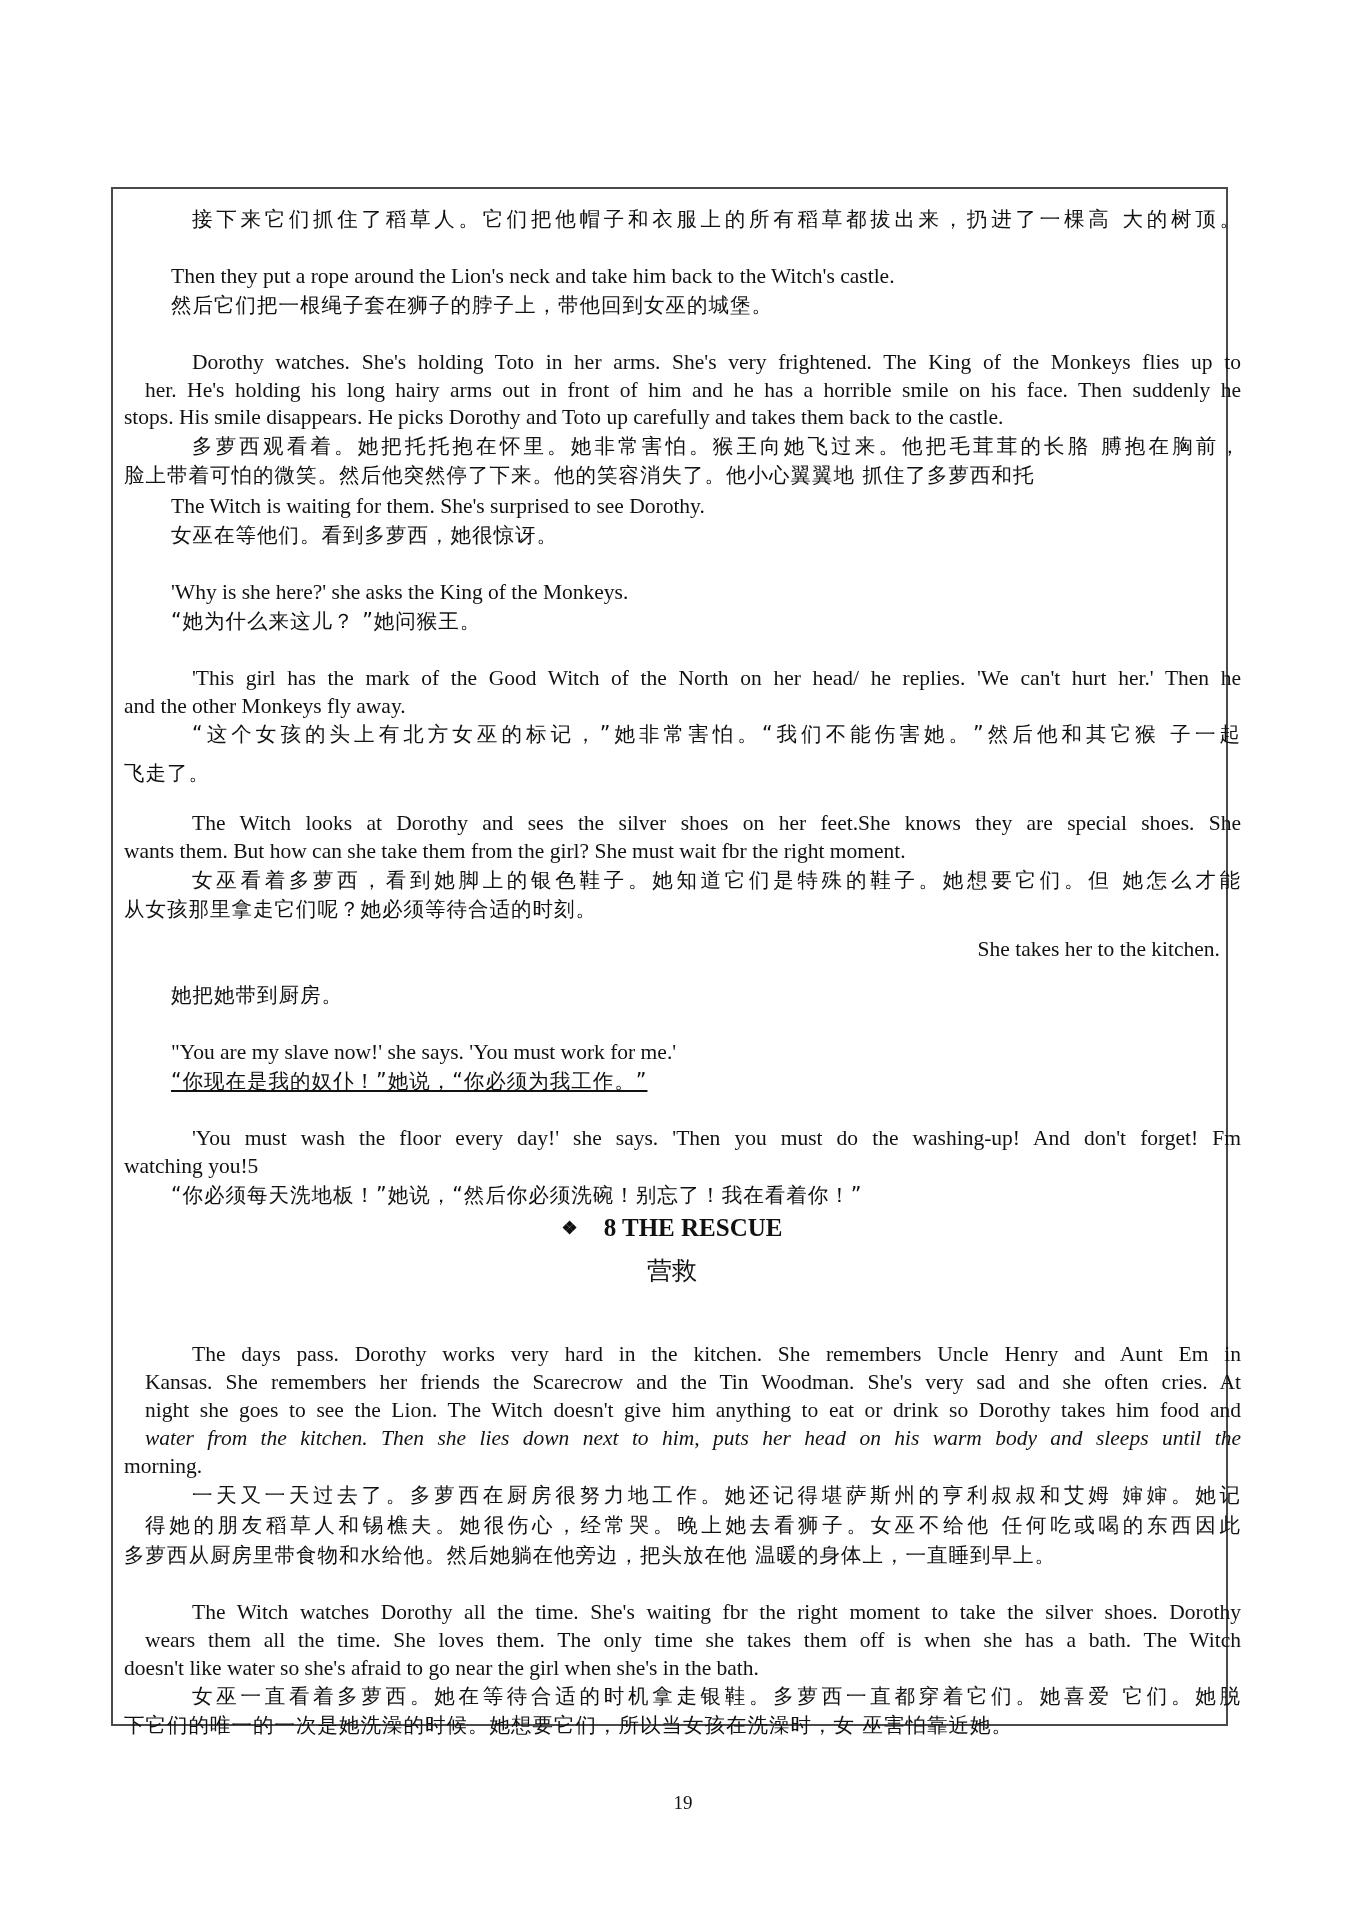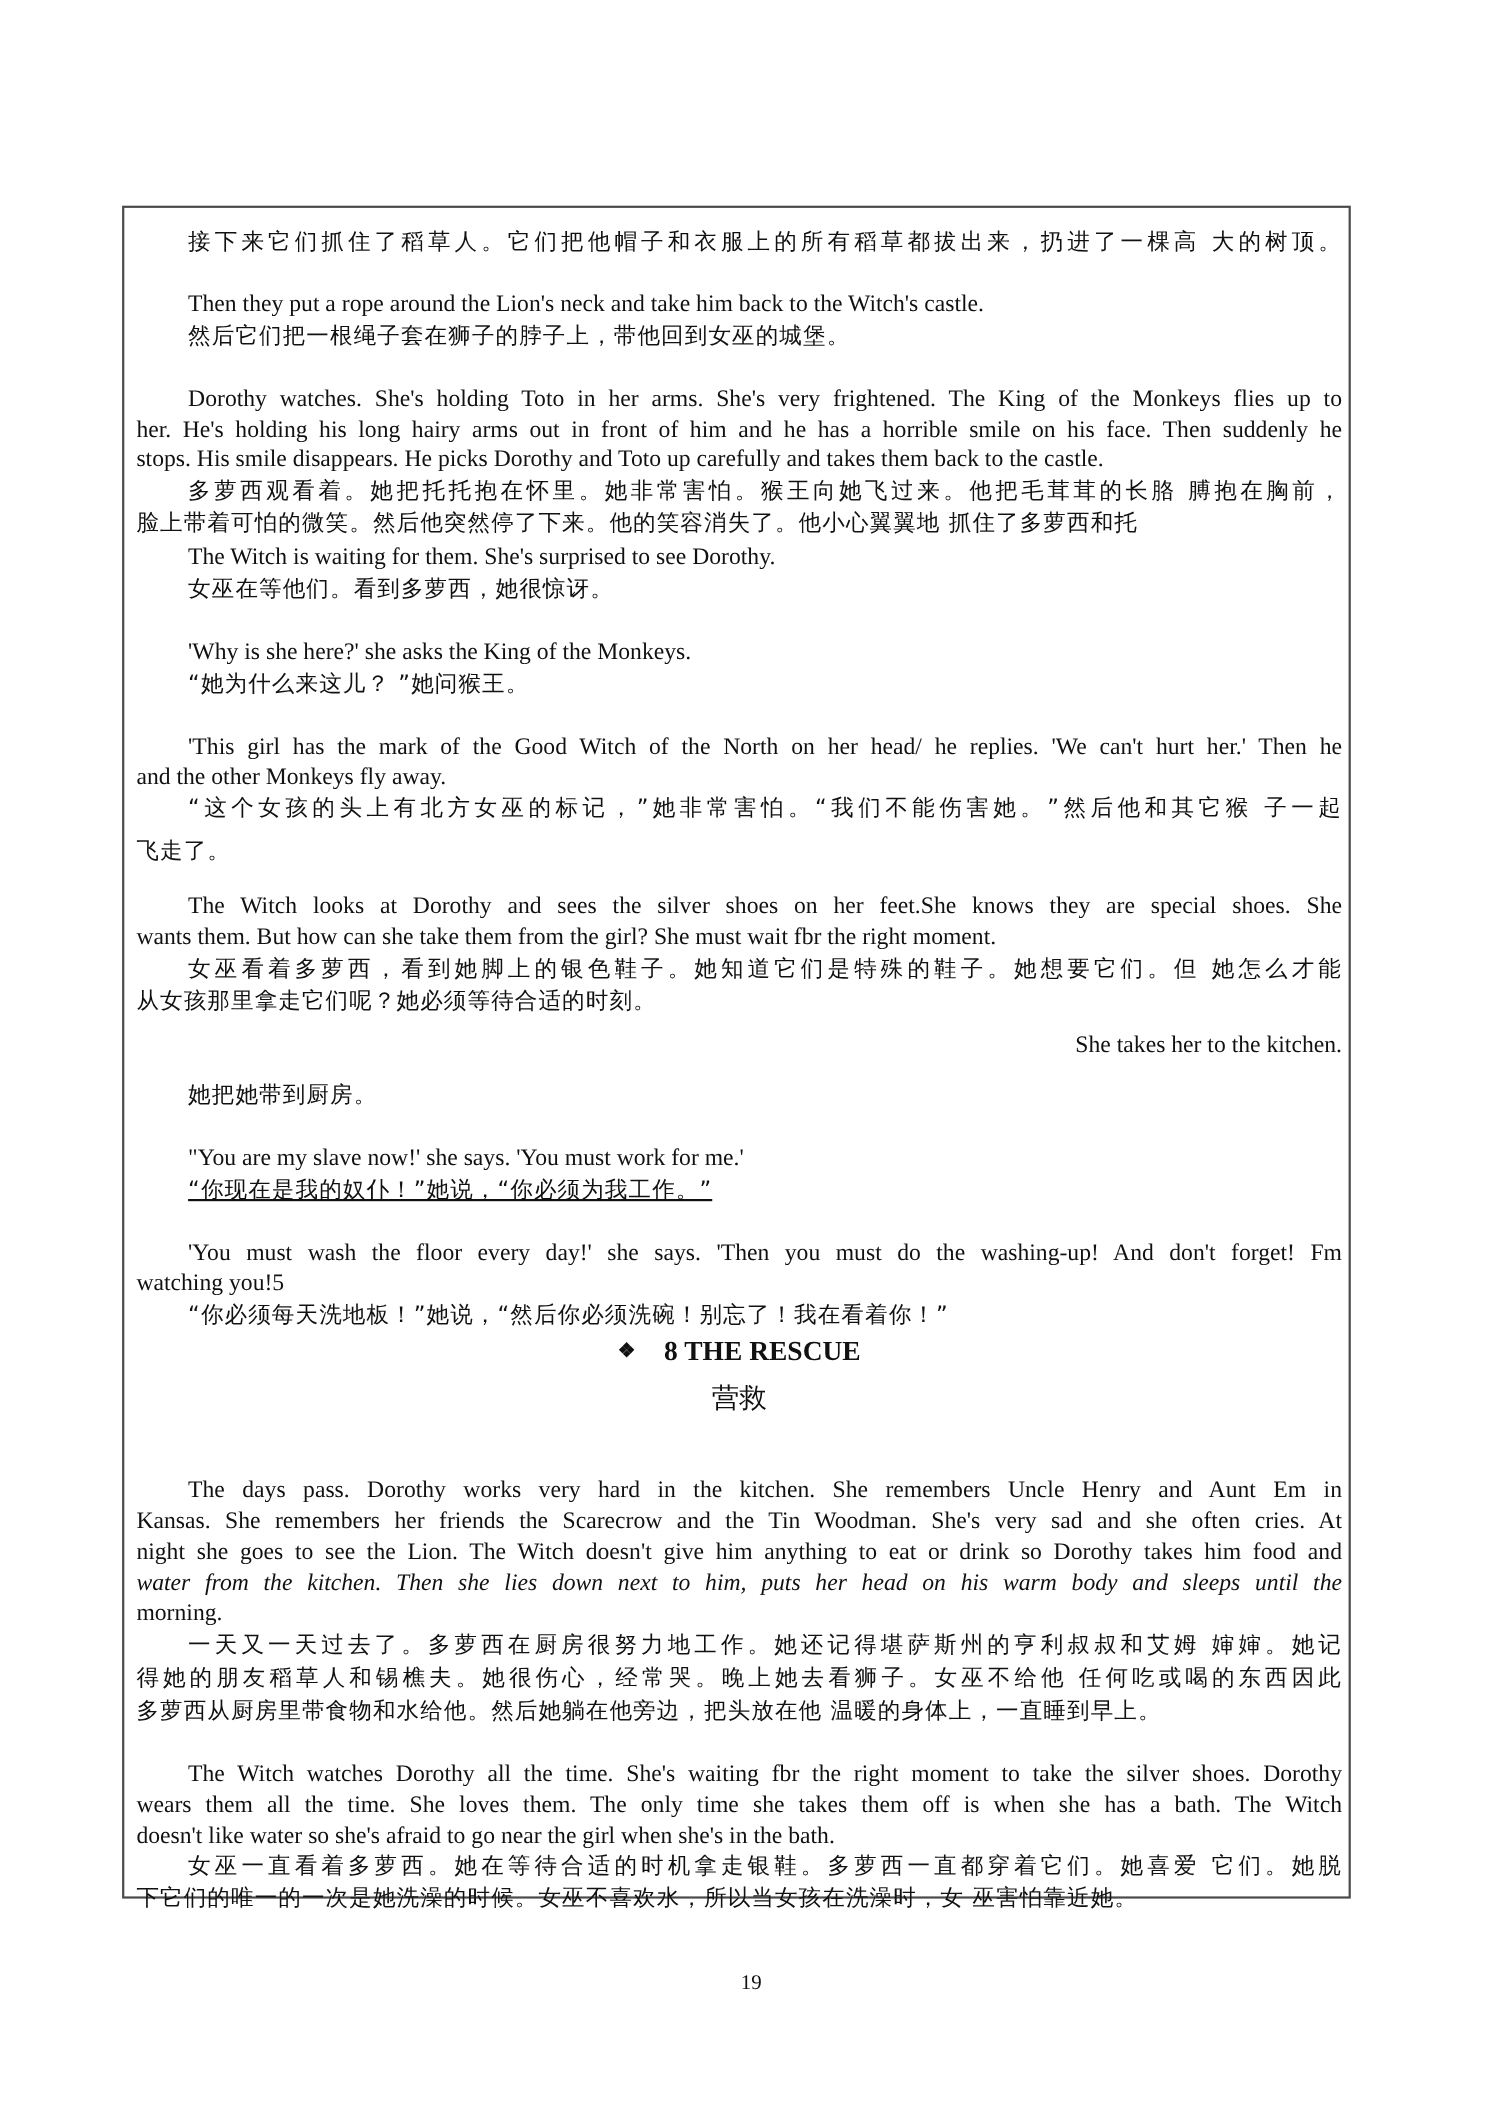--- a/index.html
+++ b/index.html
@@ -5,21 +5,21 @@
   html, body { margin: 0; padding: 0; background: #ffffff; }
   body { width: 1358px; height: 1920px; position: relative; overflow: hidden;
          font-family: "Liberation Serif", "DejaVu Serif", serif; color: #111; }
   .frame { position: absolute; left: 111px; top: 187px; width: 1117px; height: 1539px;
            border: 2px solid #4a4a4a; box-sizing: border-box; }
   .content { position: absolute; left: 124px; top: 189px; width: 1096px; }
   .line { position: absolute; left: 0; width: 1096px; font-size: 21.5px; line-height: 28px;
           white-space: nowrap; }
   .cn { font-family: "DejaVu Sans", sans-serif; font-size: 20.5px; letter-spacing: 1px; }
   .indent { padding-left: 47px; box-sizing: border-box; }
-  .just { text-align: justify; text-align-last: justify; }
+  .just { text-align: justify; text-align-last: justify; margin-left: 21px; }
   .heading { position: absolute; left: 0; width: 1096px; text-align: center; font-weight: bold;
              font-size: 25px; line-height: 30px; }
   .heading .bullet { font-size: 18px; margin-right: 26px; vertical-align: 2px; }
   .heading-cn { position: absolute; left: 0; width: 1096px; text-align: center; font-weight: normal;
                 font-family: "DejaVu Sans", sans-serif; font-size: 25px; line-height: 32px; }
   .page-num { position: absolute; top: 1792px; left: 4px; width: 1358px; text-align: center;
               font-size: 19px; }
 </style>
 </head>
 <body>
@@ -63,16 +63,16 @@
     <div class="line just" style="top: 1207px;">night she goes to see the Lion. The Witch doesn't give him anything to eat or drink so Dorothy takes him food and</div>
     <div class="line just" style="top: 1235px; font-style: italic;">water from the kitchen. Then she lies down next to him, puts her head on his warm body and sleeps until the</div>
     <div class="line" style="top: 1263px;">morning.</div>
     <div class="line cn indent just" style="top: 1292px;">一天又一天过去了。多萝西在厨房很努力地工作。她还记得堪萨斯州的亨利叔叔和艾姆 婶婶。她记</div>
     <div class="line cn just" style="top: 1322px;">得她的朋友稻草人和锡樵夫。她很伤心，经常哭。晚上她去看狮子。女巫不给他 任何吃或喝的东西因此</div>
     <div class="line cn" style="top: 1352px;">多萝西从厨房里带食物和水给他。然后她躺在他旁边，把头放在他 温暖的身体上，一直睡到早上。</div>
     <div class="line indent just" style="top: 1409px;">The Witch watches Dorothy all the time. She's waiting fbr the right moment to take the silver shoes. Dorothy</div>
     <div class="line just" style="top: 1437px;">wears them all the time. She loves them. The only time she takes them off is when she has a bath. The Witch</div>
     <div class="line" style="top: 1465px;">doesn't like water so she's afraid to go near the girl when she's in the bath.</div>
     <div class="line cn indent just" style="top: 1493px;">女巫一直看着多萝西。她在等待合适的时机拿走银鞋。多萝西一直都穿着它们。她喜爱 它们。她脱</div>
-    <div class="line cn" style="top: 1522px;">下它们的唯一的一次是她洗澡的时候。女巫不喜欢水，所以当女孩在洗澡时，女 巫害怕靠近她。</div>
+    <div class="line cn" style="top: 1522px;">下它们的唯一的一次是她洗澡的时候。她想要它们，所以当女孩在洗澡时，女 巫害怕靠近她。</div>
   </div>
 
 <div class="page-num">19</div>
 
 </body></html>

